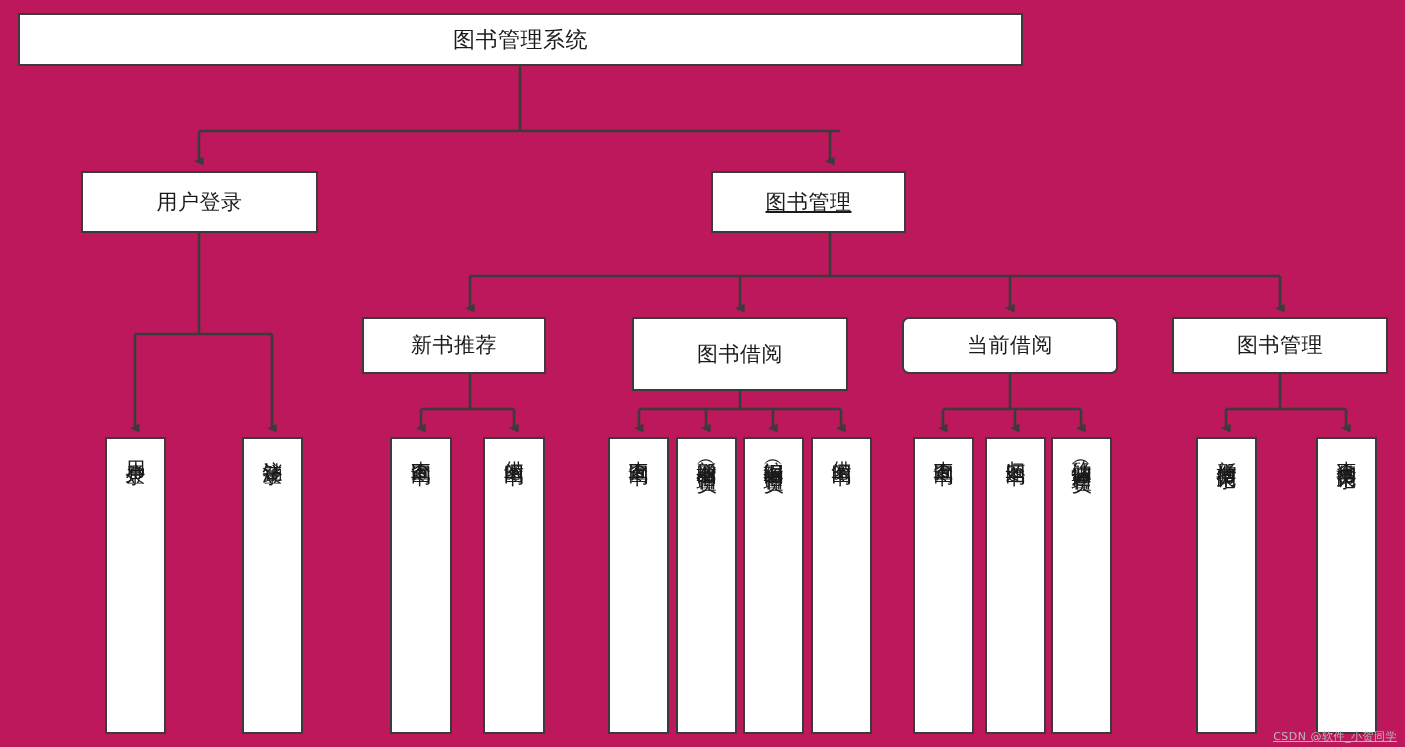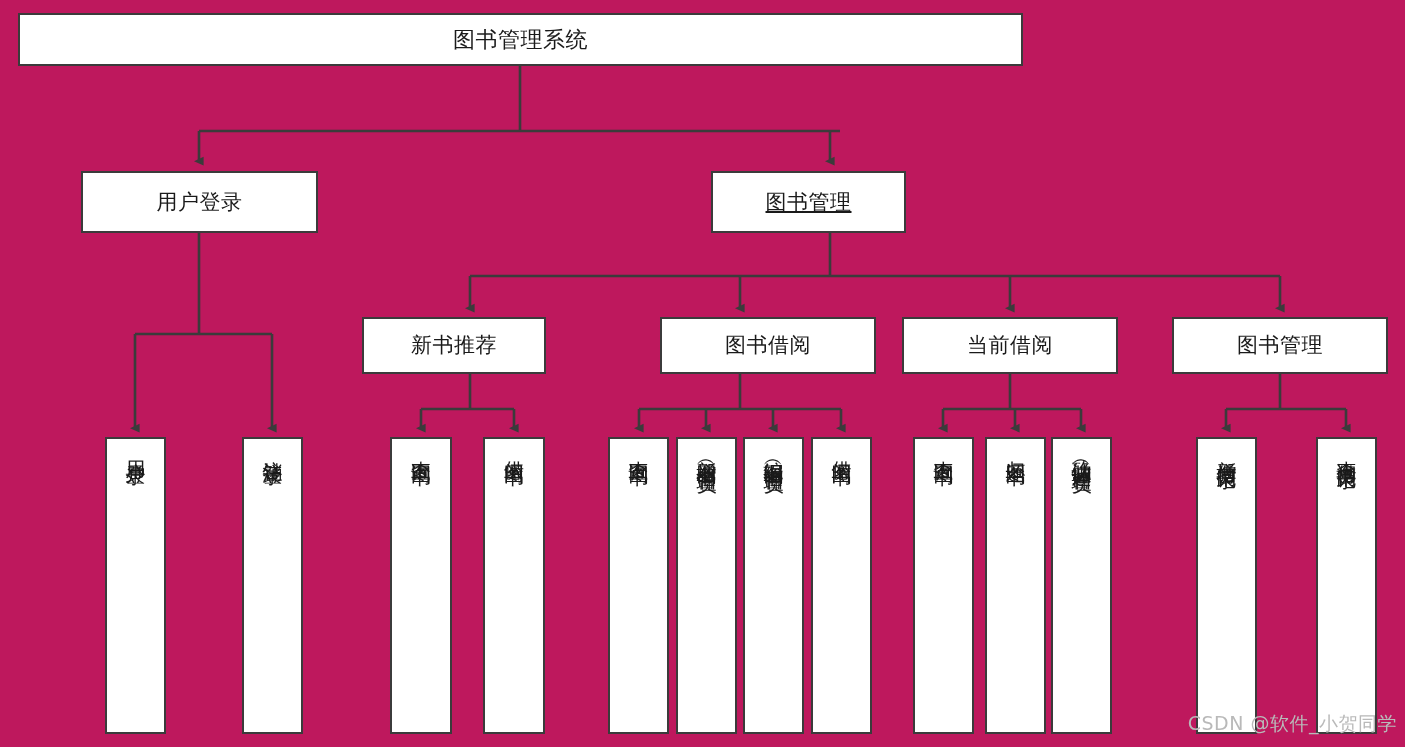--- a/index.html
+++ b/index.html
@@ -61,26 +61,27 @@
     text-orientation: upright;
     font-size: 20px;
     line-height: 1.05;
     letter-spacing: 2px;
     white-space: nowrap;
     max-height: 100%;
   }
   .watermark {
     position: absolute;
     right: 8px;
-    bottom: 10px;
-    font-size: 19px;
+    bottom: 3px;
+    font-size: 11px;
     color: #b9b9b9;
     letter-spacing: 0.5px;
     white-space: nowrap;
     user-select: none;
+    text-decoration: underline;
   }
 </style>
 </head>
 <body>
 
 <div id="diagram-root">
 
   <svg id="edge-layer" viewBox="0 0 1405 747" xmlns="http://www.w3.org/2000/svg">
     <defs>
       <marker id="arrow" markerWidth="10" markerHeight="10" refX="4.6" refY="5" orient="auto" markerUnits="userSpaceOnUse">
@@ -141,25 +142,25 @@
   </div>
 
   <div class="node horiz" style="left:711px; top:171px; width:195px; height:62px;text-decoration:underline;">
     <span class="node-label">图书管理</span>
   </div>
 
   <div class="node horiz" style="left:362px; top:317px; width:184px; height:57px;">
     <span class="node-label">新书推荐</span>
   </div>
 
-  <div class="node horiz" style="left:632px; top:317px; width:216px; height:57px;margin-left:28px;">
+  <div class="node horiz" style="left:632px; top:317px; width:216px; height:74px;">
     <span class="node-label">图书借阅</span>
   </div>
 
-  <div class="node horiz" style="left:902px; top:317px; width:216px; height:57px;">
+  <div class="node horiz" style="left:902px; top:317px; width:216px; height:57px;border-radius:7px;">
     <span class="node-label">当前借阅</span>
   </div>
 
   <div class="node horiz" style="left:1172px; top:317px; width:216px; height:57px;">
     <span class="node-label">图书管理</span>
   </div>
 
   <div class="node leaf" style="left:105px; top:437px; width:61px; height:297px;">
     <span class="node-label">用户登录</span>
   </div>

